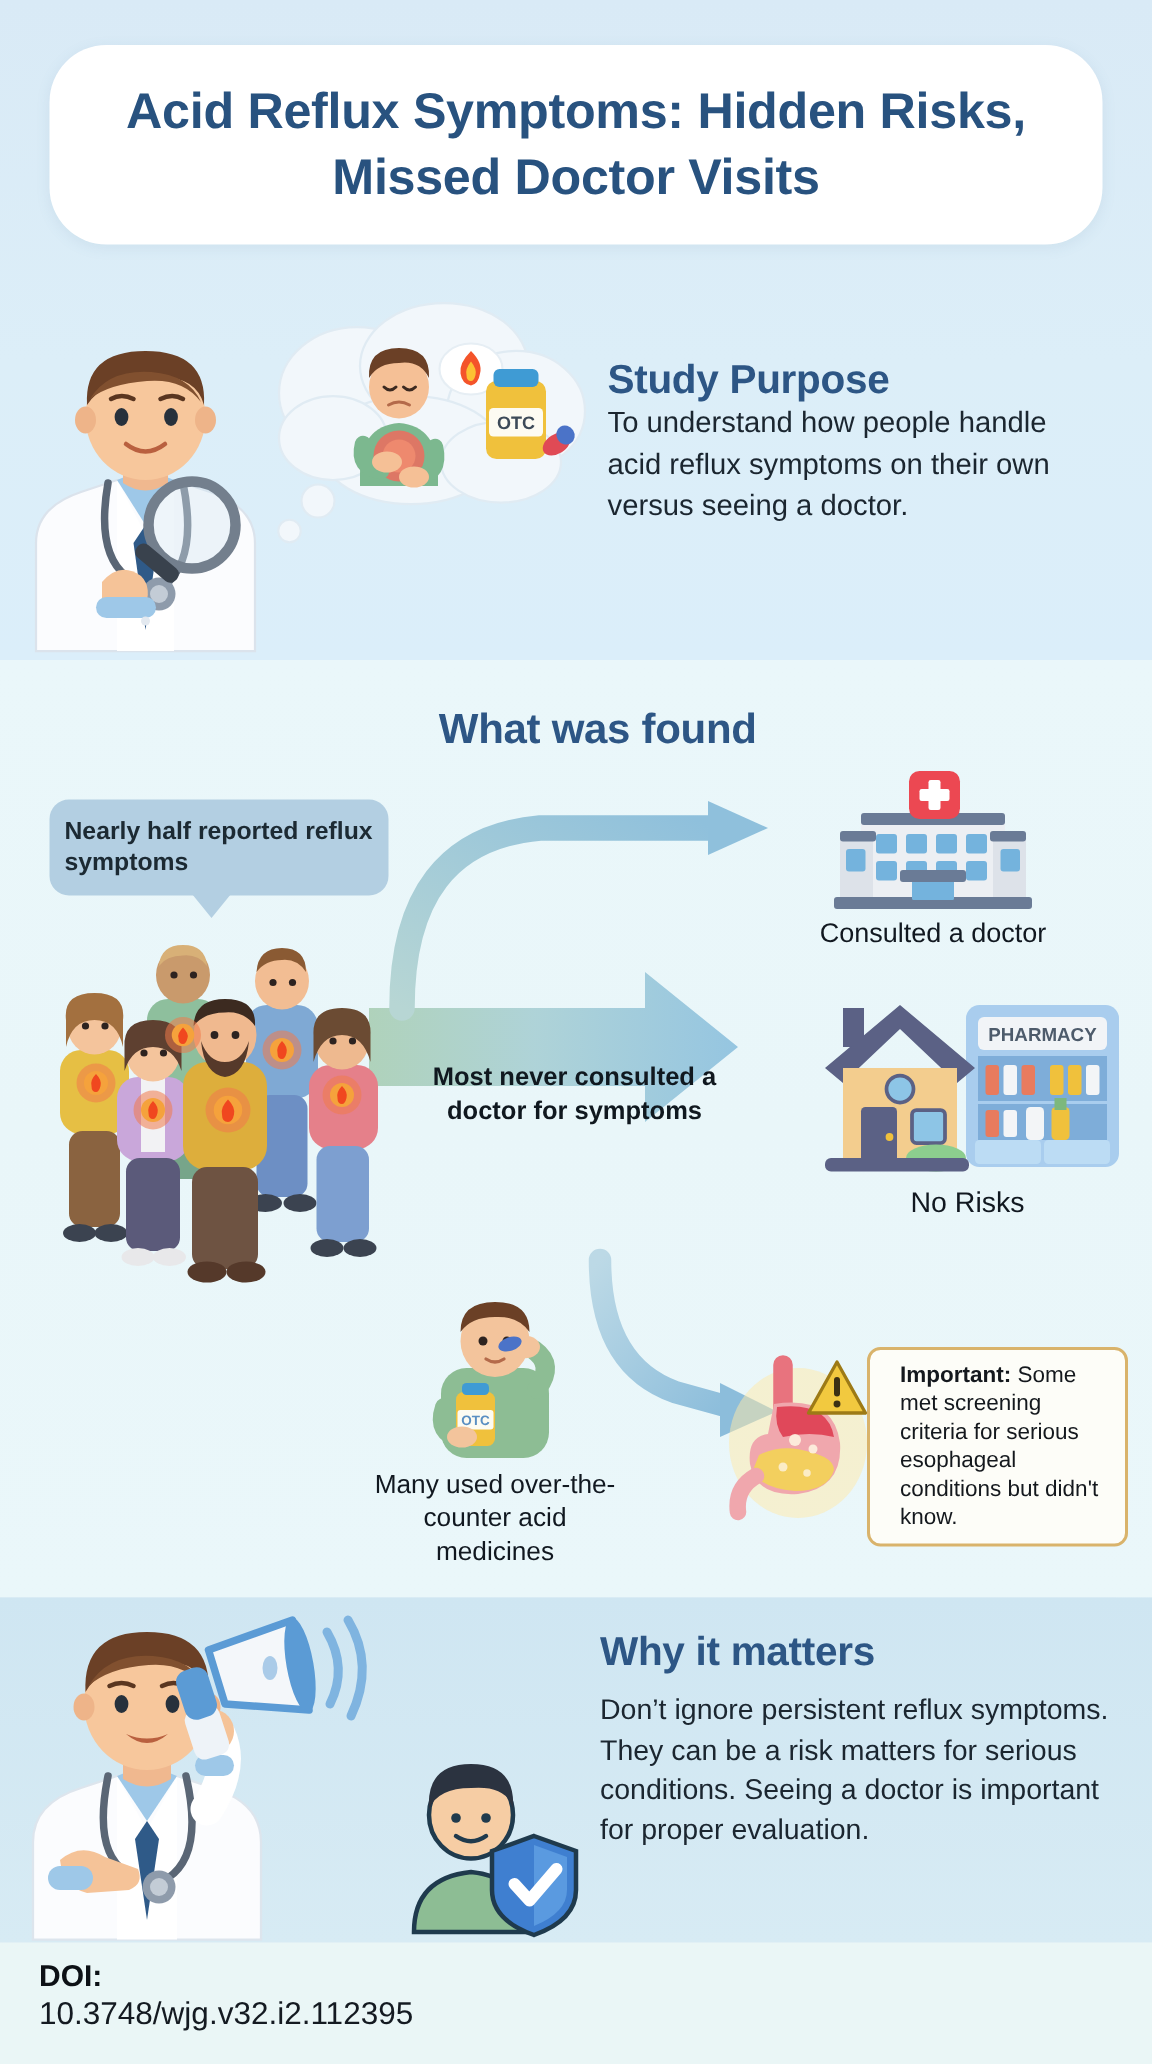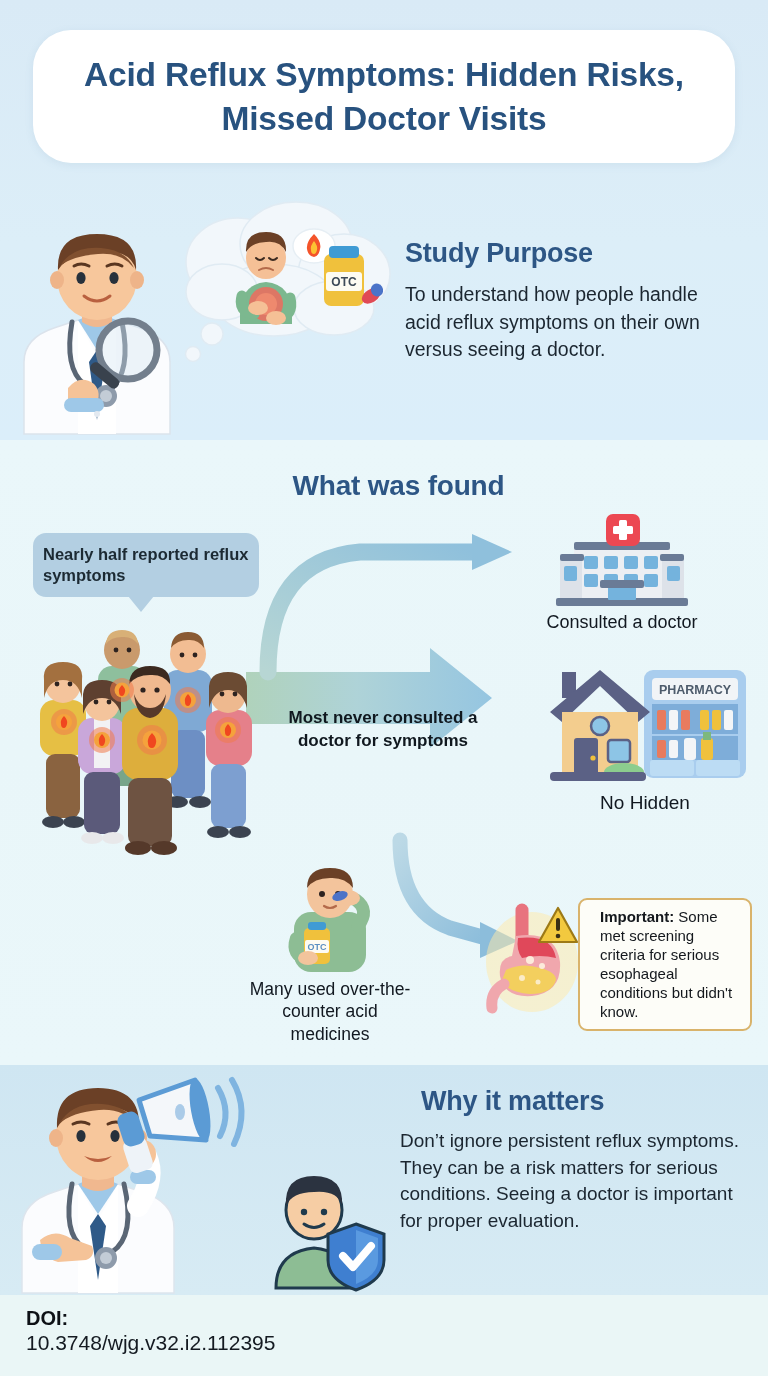--- a/index.html
+++ b/index.html
@@ -50,21 +50,21 @@
     letter-spacing: -0.2px;
   }
   .body-text {
     color: #1b2630;
     font-size: 19.5px;
     line-height: 1.42;
   }
 
   
   .purpose-text { position: absolute; left: 405px; top: 238px; width: 330px; }
-  .purpose-text .sec-head { margin-bottom: 12px; }
+  .purpose-text .sec-head { }
 
   
   .hero-doc { position: absolute; left: 6px; top: 222px; width: 186px; height: 212px; }
   .hero-cloud { position: absolute; left: 166px; top: 196px; width: 230px; height: 190px; }
 
   
   .found-head { position: absolute; left: 0; top: 470px; width: 768px; text-align: center; padding-left: 29px; }
   .found-head .sec-head { font-size: 28px; }
 
   .callout {
@@ -117,21 +117,21 @@
     background: #fdfdf8;
     border: 2px solid #d9b36b;
     border-radius: 9px;
     padding: 7px 8px 8px 20px;
   }
   .important-box p { color: #14181d; font-size: 15px; line-height: 1.27; }
   .important-box b { font-weight: 700; }
 
   
   .why-text { position: absolute; left: 400px; top: 1086px; width: 352px; }
-  .why-text .sec-head { margin-bottom: 11px; margin-left: 21px; }
+  .why-text .sec-head { margin-bottom: 11px; }
   .why-text .body-text { font-size: 19px; line-height: 1.40; }
   .why-doc { position: absolute; left: 10px; top: 1078px; width: 250px; height: 215px; }
   .why-person { position: absolute; left: 258px; top: 1168px; width: 130px; height: 125px; }
 
   
   .doi { position: absolute; left: 26px; top: 1306px; }
   .doi .lbl { color: #0d1116; font-size: 20px; font-weight: 700; line-height: 1.22; }
   .doi .val { color: #141a21; font-size: 21px; line-height: 1.22; }
 
   svg { display: block; overflow: visible; }
@@ -452,21 +452,21 @@
       <rect x="24" y="12" width="14" height="26" fill="#5b6185"></rect>
       <path d="M12 52 L62 10 L112 52 L100 62 L62 26 L24 62 Z" fill="#5b6185"></path>
       <rect x="24" y="52" width="76" height="62" fill="#f3cd8e"></rect>
       <circle cx="62" cy="66" r="9" fill="#8dc5e6" stroke="#5b6185" stroke-width="2.5"></circle>
       <rect x="36" y="78" width="24" height="38" rx="3" fill="#5b6185"></rect>
       <circle cx="55" cy="98" r="2.6" fill="#f0c13c"></circle>
       <rect x="70" y="80" width="22" height="22" rx="3" fill="#8dc5e6" stroke="#5b6185" stroke-width="2.5"></rect>
       <ellipse cx="86" cy="112" rx="20" ry="9" fill="#8ccd8e"></ellipse>
       <rect x="12" y="112" width="96" height="9" rx="4" fill="#5b6185"></rect>
     </svg>
-    <div class="cap">No Hidden</div>
+    <div class="cap">No Risks</div>
   </div>
 
   <div class="otc-grp">
     <svg viewBox="0 0 168 110" width="168" height="110" style="margin:0 auto;">
 
       <rect x="48" y="46" width="72" height="60" rx="17" fill="#8dbd94"></rect>
 
       <ellipse cx="84" cy="28" rx="23" ry="24" fill="#f3c49c"></ellipse>
       <path d="M61 22 Q61 2 84 2 Q107 2 107 22 Q99 11 84 12 Q68 12 61 22 Z" fill="#6b4026"></path>
       <circle cx="76" cy="28" r="3" fill="#2d2320"></circle>

